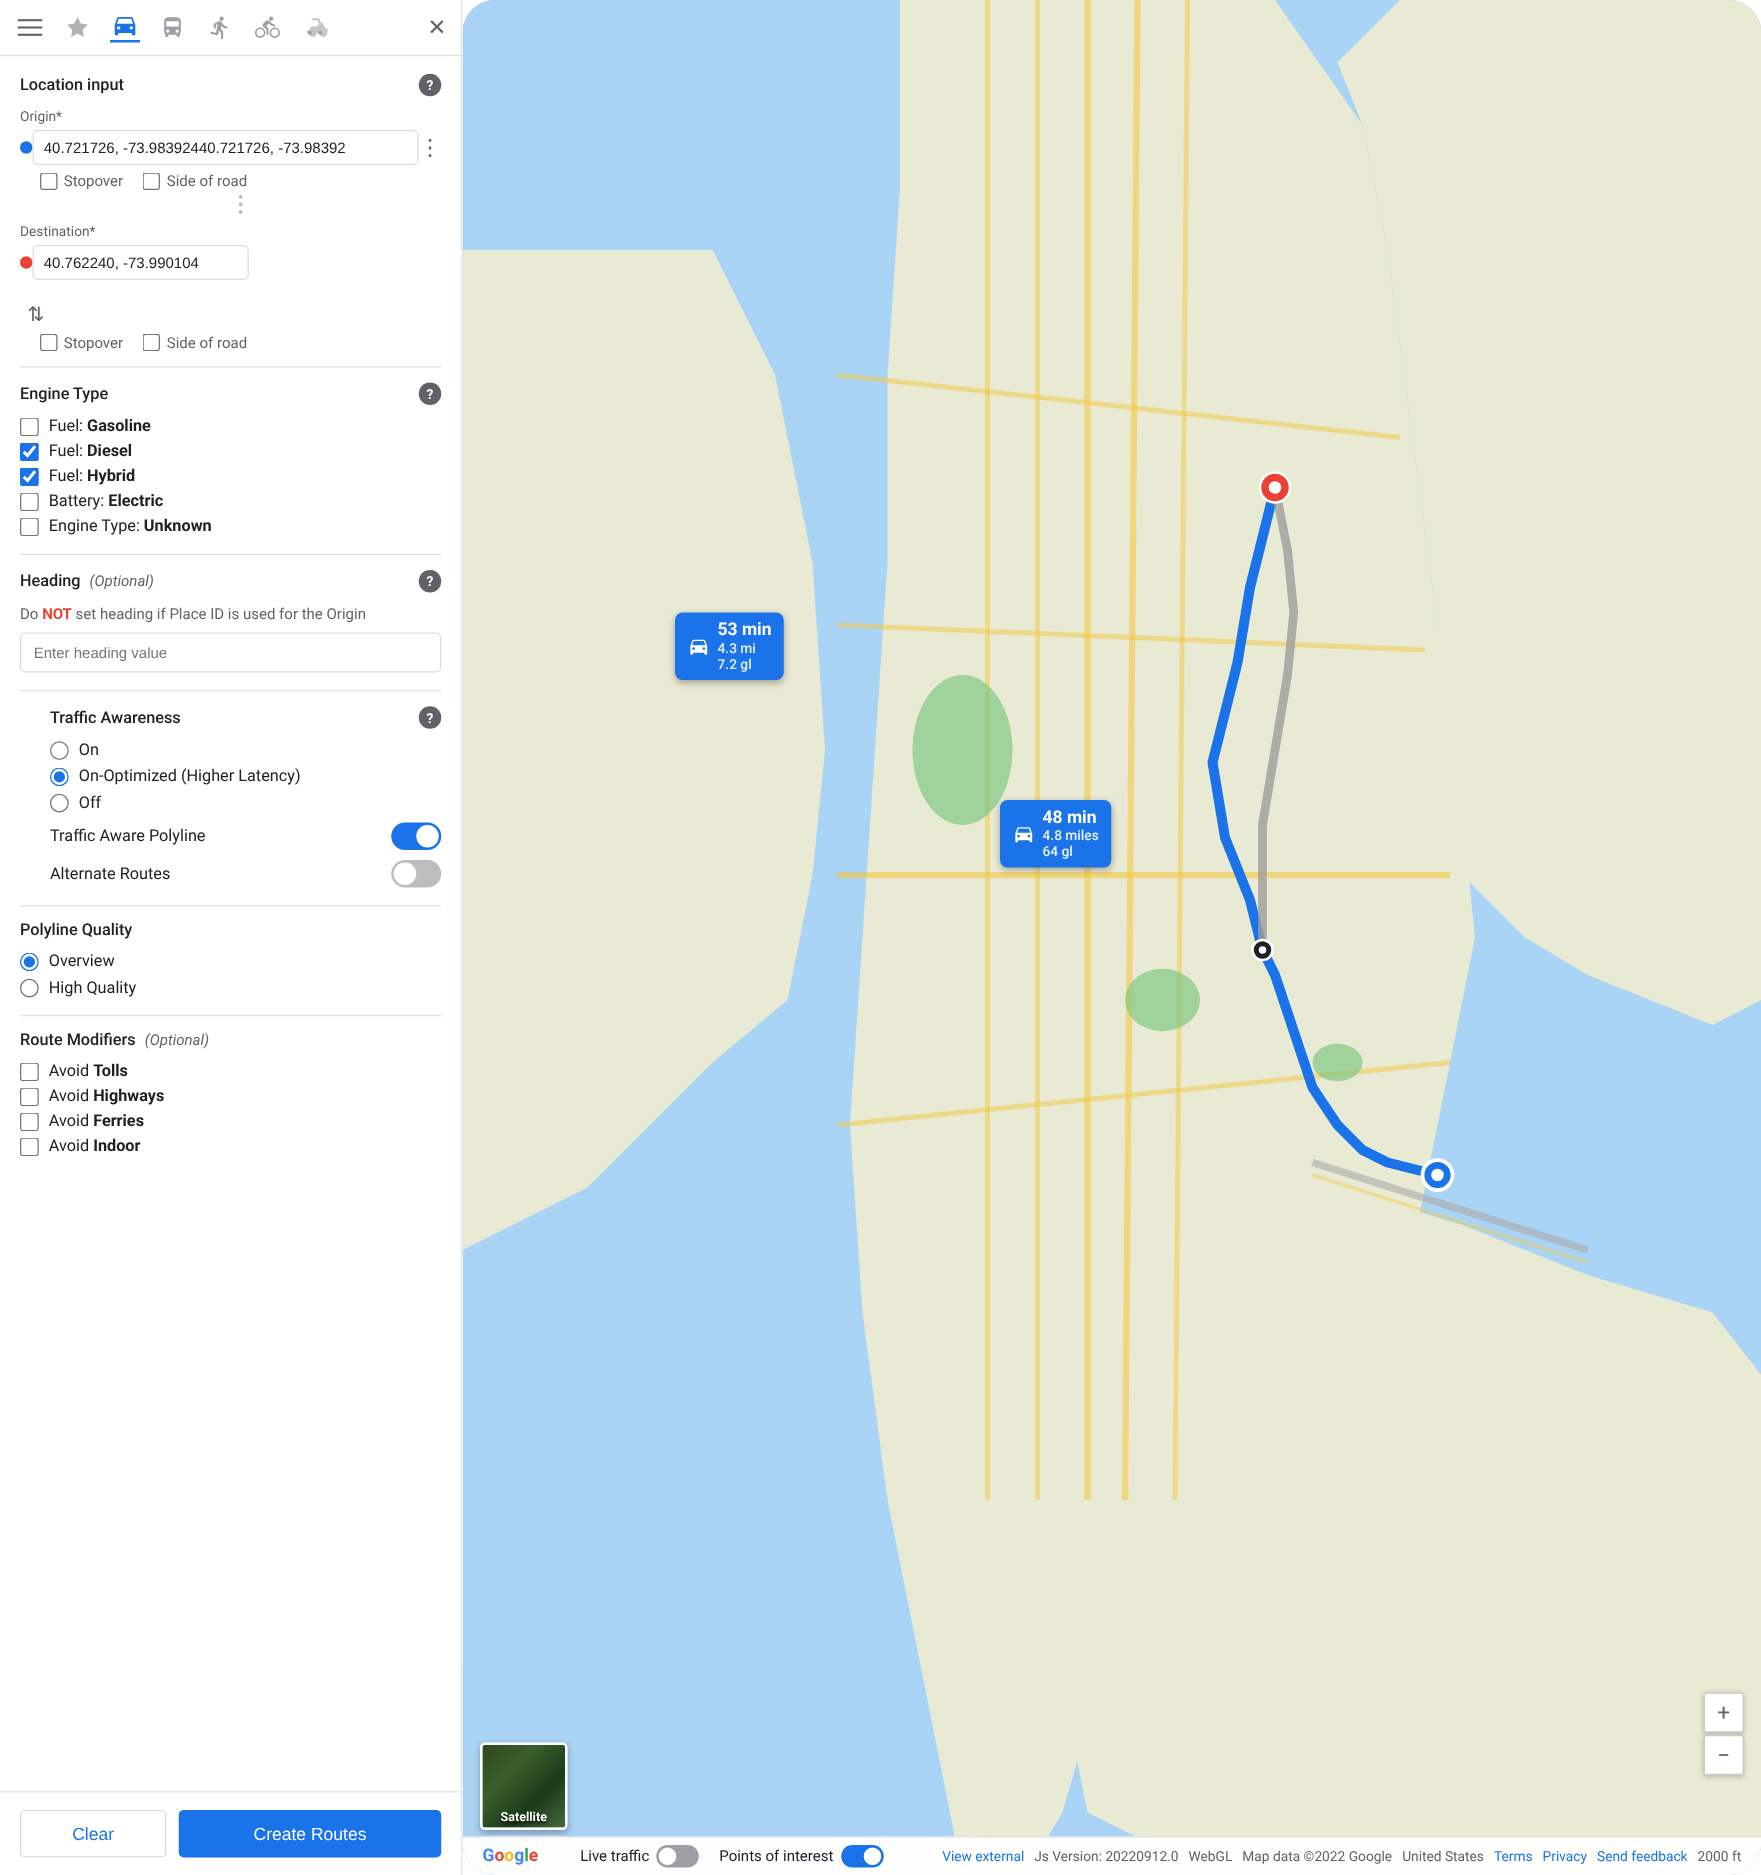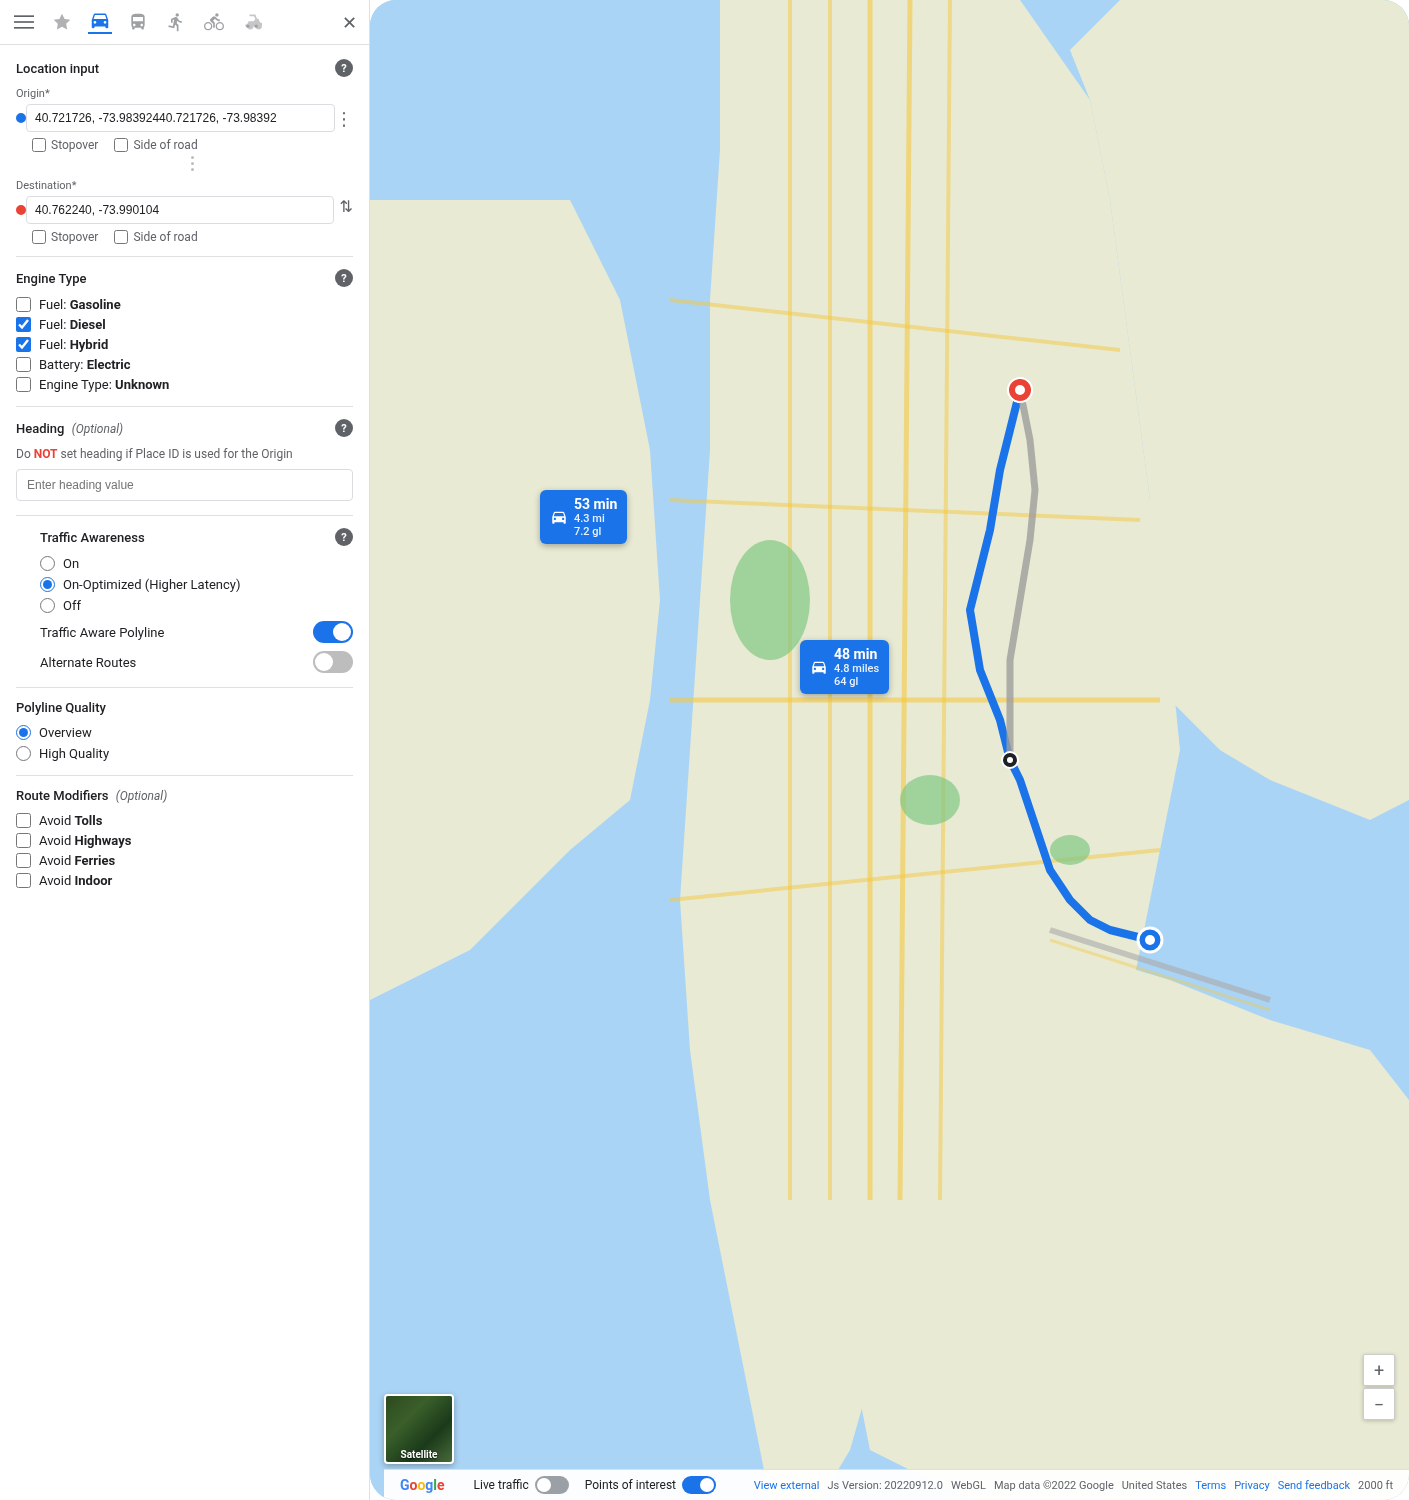--- a/index.html
+++ b/index.html
@@ -85,21 +85,21 @@
     .checkbox-label input[type="checkbox"] {
       width: 14px; height: 14px; cursor: pointer;
       accent-color: #1a73e8;
     }
     .more-icon { margin-left: auto; color: #5f6368; font-size: 18px; cursor: pointer; }
 
     .divider { border: none; border-top: 1px solid #e0e0e0; margin: 12px 0; }
 
     .swap-icon { color: #5f6368; cursor: pointer; font-size: 16px; margin-left: 6px; }
 
-    .destination-row { display: flex; align-items: flex-start; }
+    .destination-row { display: flex; align-items: flex-start; flex-direction: column; }
     .destination-inputs { flex: 1; }
 
     
     .engine-section { margin-bottom: 14px; }
     .checkbox-row {
       display: flex; align-items: center; gap: 8px;
       margin: 5px 0; font-size: 13px; color: #202124;
     }
     .checkbox-row input[type="checkbox"] {
       width: 15px; height: 15px; cursor: pointer;
@@ -185,21 +185,21 @@
       top: 0; left: 0;
     }
 
     
     .map-svg {
       position: absolute; top: 0; left: 0; width: 100%; height: 100%;
     }
 
     
     .map-bottom {
-      position: absolute; bottom: 0; left: 14px; right: 0;
+      position: absolute; bottom: 0; left: 0; right: 0;
       background: rgba(255,255,255,0.95);
       display: flex; align-items: center; padding: 6px 16px;
       gap: 20px; font-size: 11px; color: #5f6368;
       border-top: 1px solid #e0e0e0;
     }
     .map-bottom-left { display: flex; align-items: center; gap: 8px; }
     .google-logo { font-size: 14px; font-weight: bold; }
     .google-logo span.g { color: #4285f4; }
     .google-logo span.o1 { color: #ea4335; }
     .google-logo span.o2 { color: #fbbc05; }
@@ -510,20 +510,24 @@
         <label for="ferries">Avoid <span>Ferries</span></label>
       </div>
       <div class="checkbox-row">
         <input type="checkbox" id="indoor" style="">
         <label for="indoor">Avoid <span>Indoor</span></label>
       </div>
     </div>
 
   </div>
 
+  <div class="bottom-buttons">
+    <button class="btn-clear">Clear</button>
+    <button class="btn-create">Create Routes</button>
+  </div>
 
 </div>
 
 <div id="map-area">
 
   <div class="map-bg">
 
     <svg class="map-svg" viewBox="0 0 1039 1500" xmlns="http://www.w3.org/2000/svg">
 
       <rect width="1039" height="1500" fill="#aad4f5"></rect>

